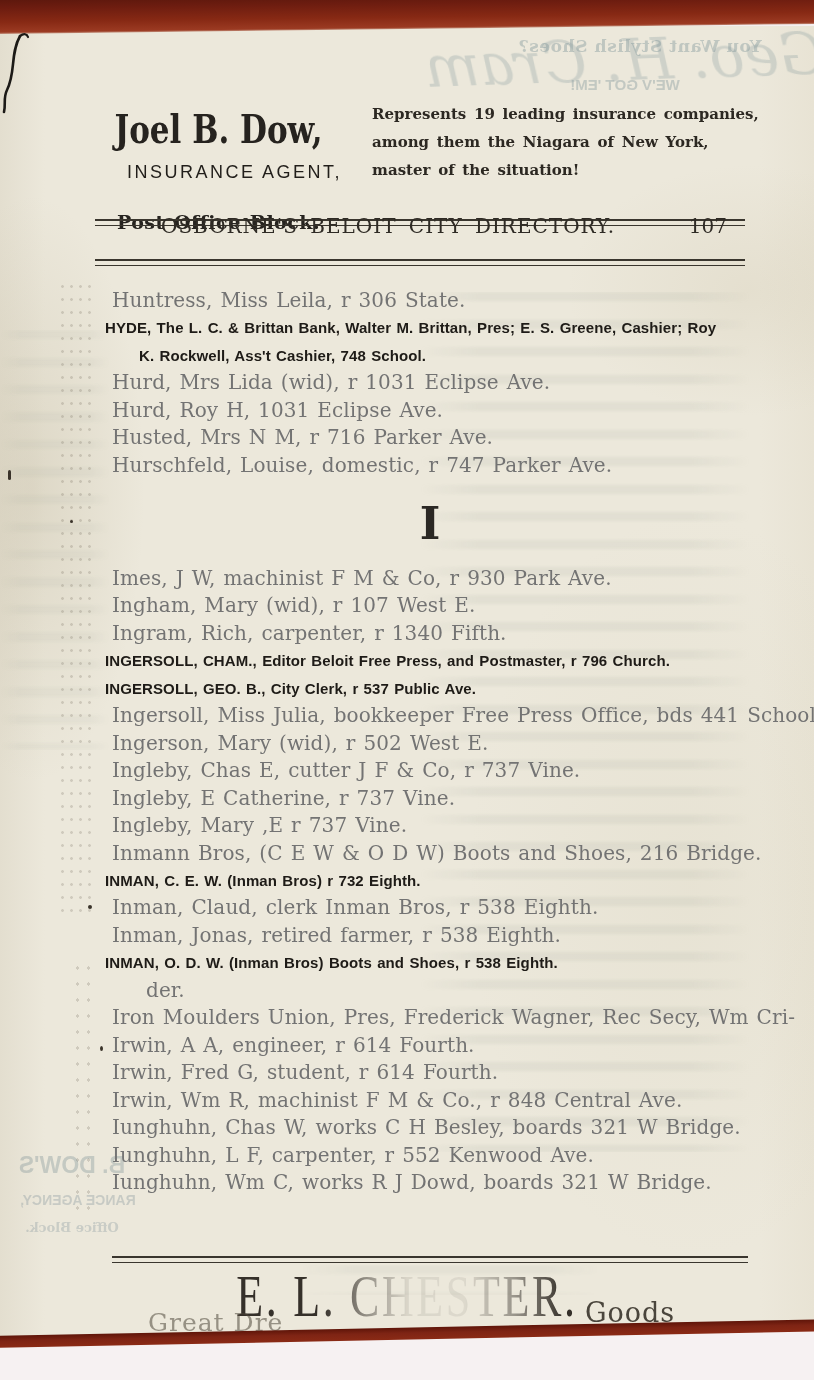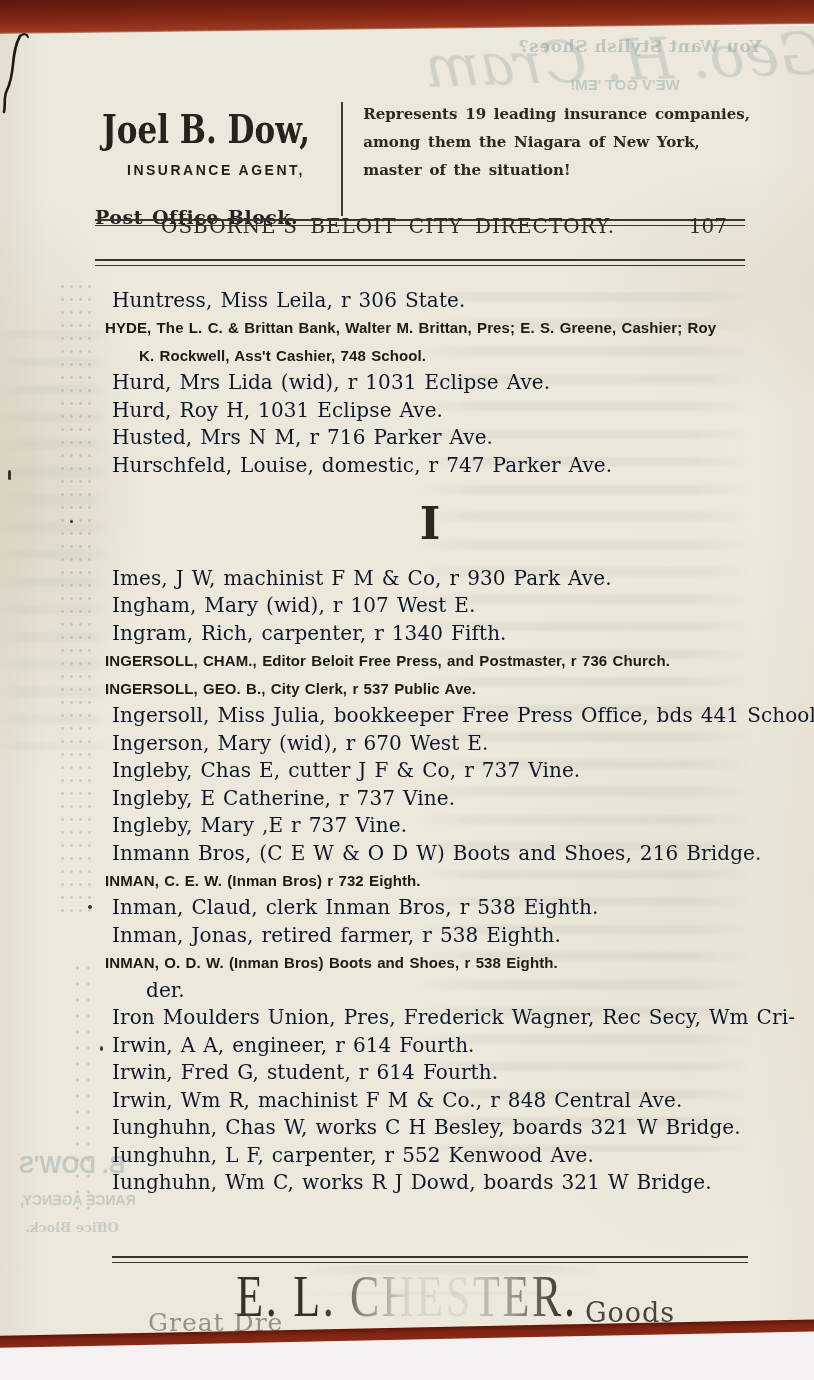--- a/index.html
+++ b/index.html
@@ -58,28 +58,28 @@
     font-family:"Liberation Sans", sans-serif;color:rgba(120,140,148,.32);}
   .ghost.frag2{left:-8px;top:1220px;width:160px;font-size:13px;font-weight:bold;color:rgba(120,140,148,.30);}
   .ghost-texture{
     position:absolute;z-index:2;filter:blur(1.6px);
     background:repeating-linear-gradient(180deg, rgba(143,155,140,0.11) 0 9px, transparent 9px 27.5px);
     -webkit-mask-image:linear-gradient(90deg,transparent 0,#000 18%,#000 82%,transparent 100%);
     mask-image:linear-gradient(90deg,transparent 0,#000 18%,#000 82%,transparent 100%);
   }
   
   .ad{position:absolute;left:95px;top:98px;width:655px;display:flex;z-index:10;color:#26231f;}
-  .ad-left{width:252px;text-align:left;}
+  .ad-left{width:252px;text-align:center;}
   .ad-name{
     font-family:"DejaVu Serif", serif;font-weight:bold;font-size:33px;
     transform:scaleY(1.18) scaleX(.94);transform-origin:center top;
     margin-top:8px;white-space:nowrap;color:#26231f;
   }
   .ad-title{
-    font-family:"Liberation Sans", sans-serif;font-weight:bold;font-size:14px;
+    font-family:"Liberation Sans", sans-serif;font-weight:normal;font-size:18px;
     letter-spacing:2.5px;margin-top:17px;white-space:nowrap;color:#211e1a;margin-left:32px;
   }
   .ad-addr{
     font-family:"DejaVu Serif", serif;font-weight:bold;font-size:19px;
     letter-spacing:.5px;word-spacing:2px;margin-top:28px;white-space:nowrap;
   }
   .ad-divider{width:2px;background:#413c33;height:114px;margin:4px 6px 0 10px;}
   .ad-right{flex:1;padding-left:14px;padding-top:2px;}
   .ad-line{
     font-family:"DejaVu Serif", serif;font-weight:bold;font-size:15px;
@@ -94,21 +94,21 @@
   .header-band{position:absolute;left:95px;top:212px;width:650px;height:30px;z-index:10;}
   .header-title{
     position:absolute;left:0;right:0;text-align:center;transform:translateX(-32px);
     font-size:20px;letter-spacing:1px;word-spacing:5px;color:#2f2b25;top:2px;
   }
   .header-pageno{position:absolute;right:18px;top:2px;font-size:20px;color:#2f2b25;}
   
   .list{position:absolute;left:112px;width:648px;z-index:10;}
   .list-h{top:287px;}
   .list-i{top:565px;}
-  .entry{color:#0f172a;}
+  .entry{color:#737373;}
   .eline{
     font-size:20px;line-height:27.45px;white-space:nowrap;
     letter-spacing:.1px;word-spacing:1.5px;
   }
   .eline.cont{padding-left:34px;}
   .entry.bold{margin-left:-7px;color:#1e1b17;}
   .entry.bold .eline{
     font-family:"Liberation Sans", sans-serif;font-weight:bold;
     font-size:15px;letter-spacing:.1px;word-spacing:1px;line-height:27.45px;
   }
@@ -212,30 +212,30 @@
       <div class="entry">
         <div class="eline">Imes, J W, machinist F M &amp; Co, r 930 Park Ave.</div>
       </div>
       <div class="entry">
         <div class="eline">Ingham, Mary (wid), r 107 West E.</div>
       </div>
       <div class="entry">
         <div class="eline">Ingram, Rich, carpenter, r 1340 Fifth.</div>
       </div>
       <div class="entry bold">
-        <div class="eline">INGERSOLL, CHAM., Editor Beloit Free Press, and Postmaster, r 736 Church.</div>
+        <div class="eline">INGERSOLL, CHAM., Editor Beloit Free Press, and Postmaster, r 796 Church.</div>
       </div>
       <div class="entry bold">
         <div class="eline">INGERSOLL, GEO. B., City Clerk, r 537 Public Ave.</div>
       </div>
       <div class="entry">
         <div class="eline">Ingersoll, Miss Julia, bookkeeper Free Press Office, bds 441 School.</div>
       </div>
       <div class="entry">
-        <div class="eline">Ingerson, Mary (wid), r 670 West E.</div>
+        <div class="eline">Ingerson, Mary (wid), r 502 West E.</div>
       </div>
       <div class="entry">
         <div class="eline">Ingleby, Chas E, cutter J F &amp; Co, r 737 Vine.</div>
       </div>
       <div class="entry">
         <div class="eline">Ingleby, E Catherine, r 737 Vine.</div>
       </div>
       <div class="entry">
         <div class="eline">Ingleby, Mary ,E r 737 Vine.</div>
       </div>

